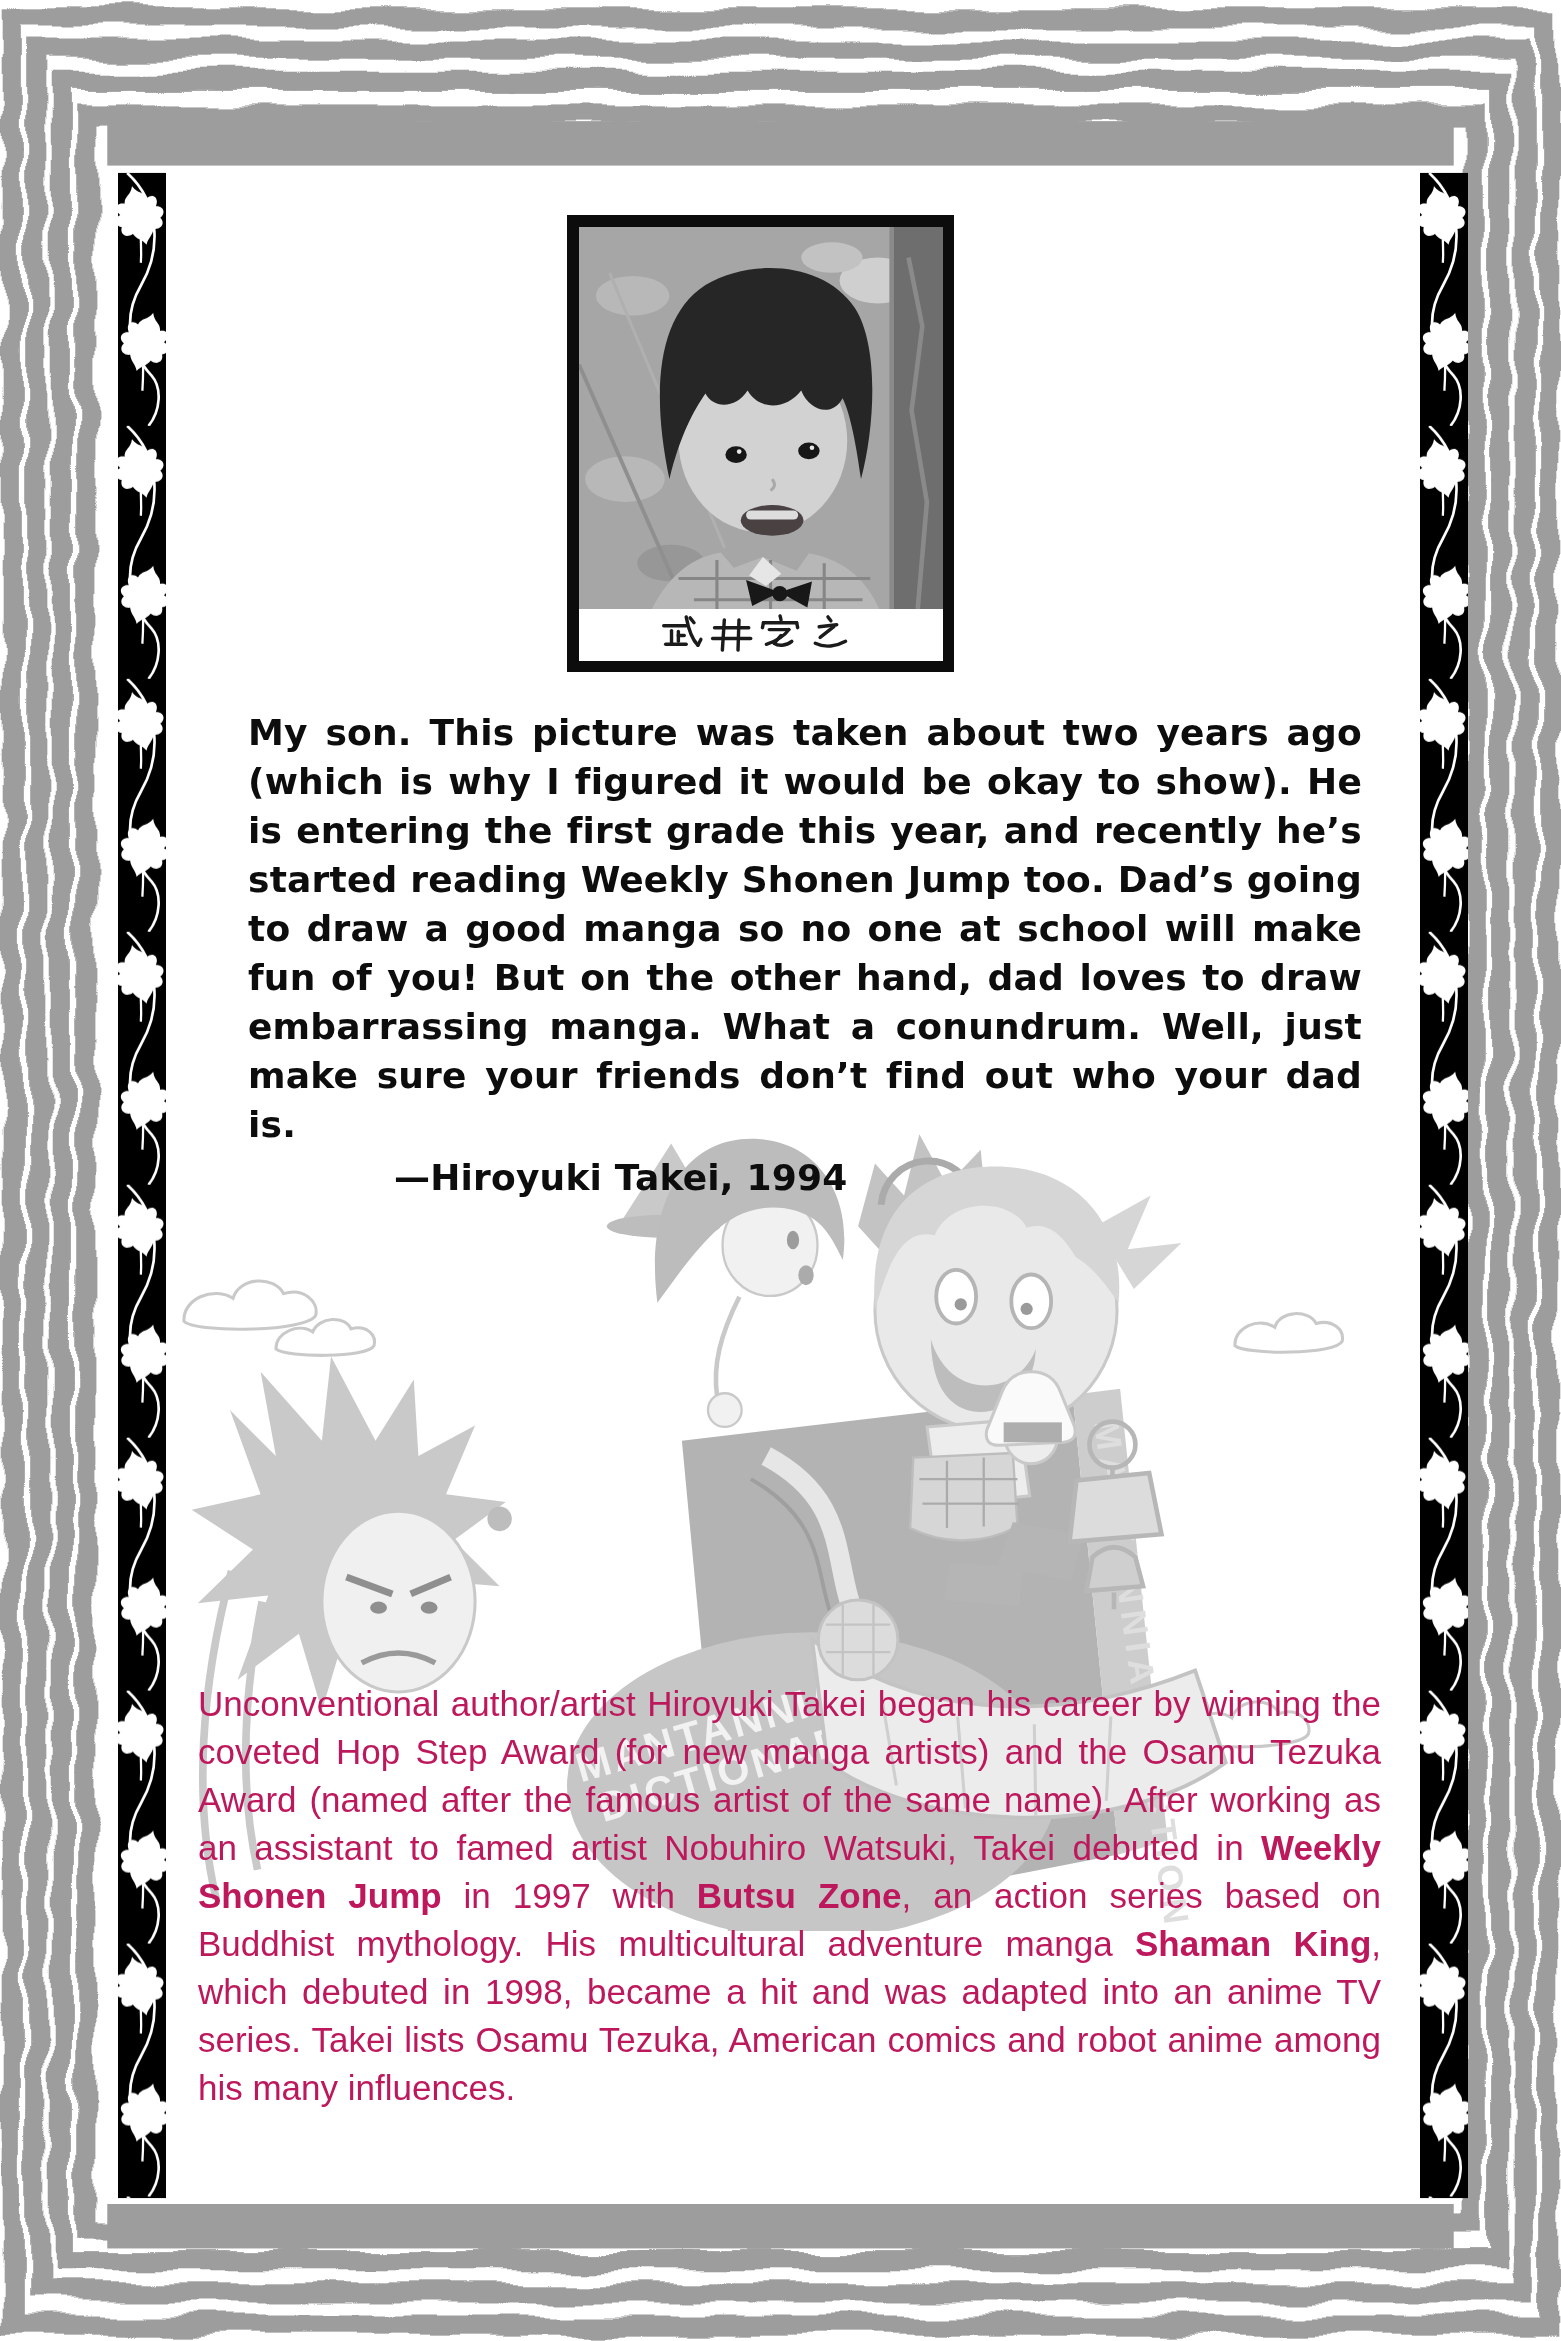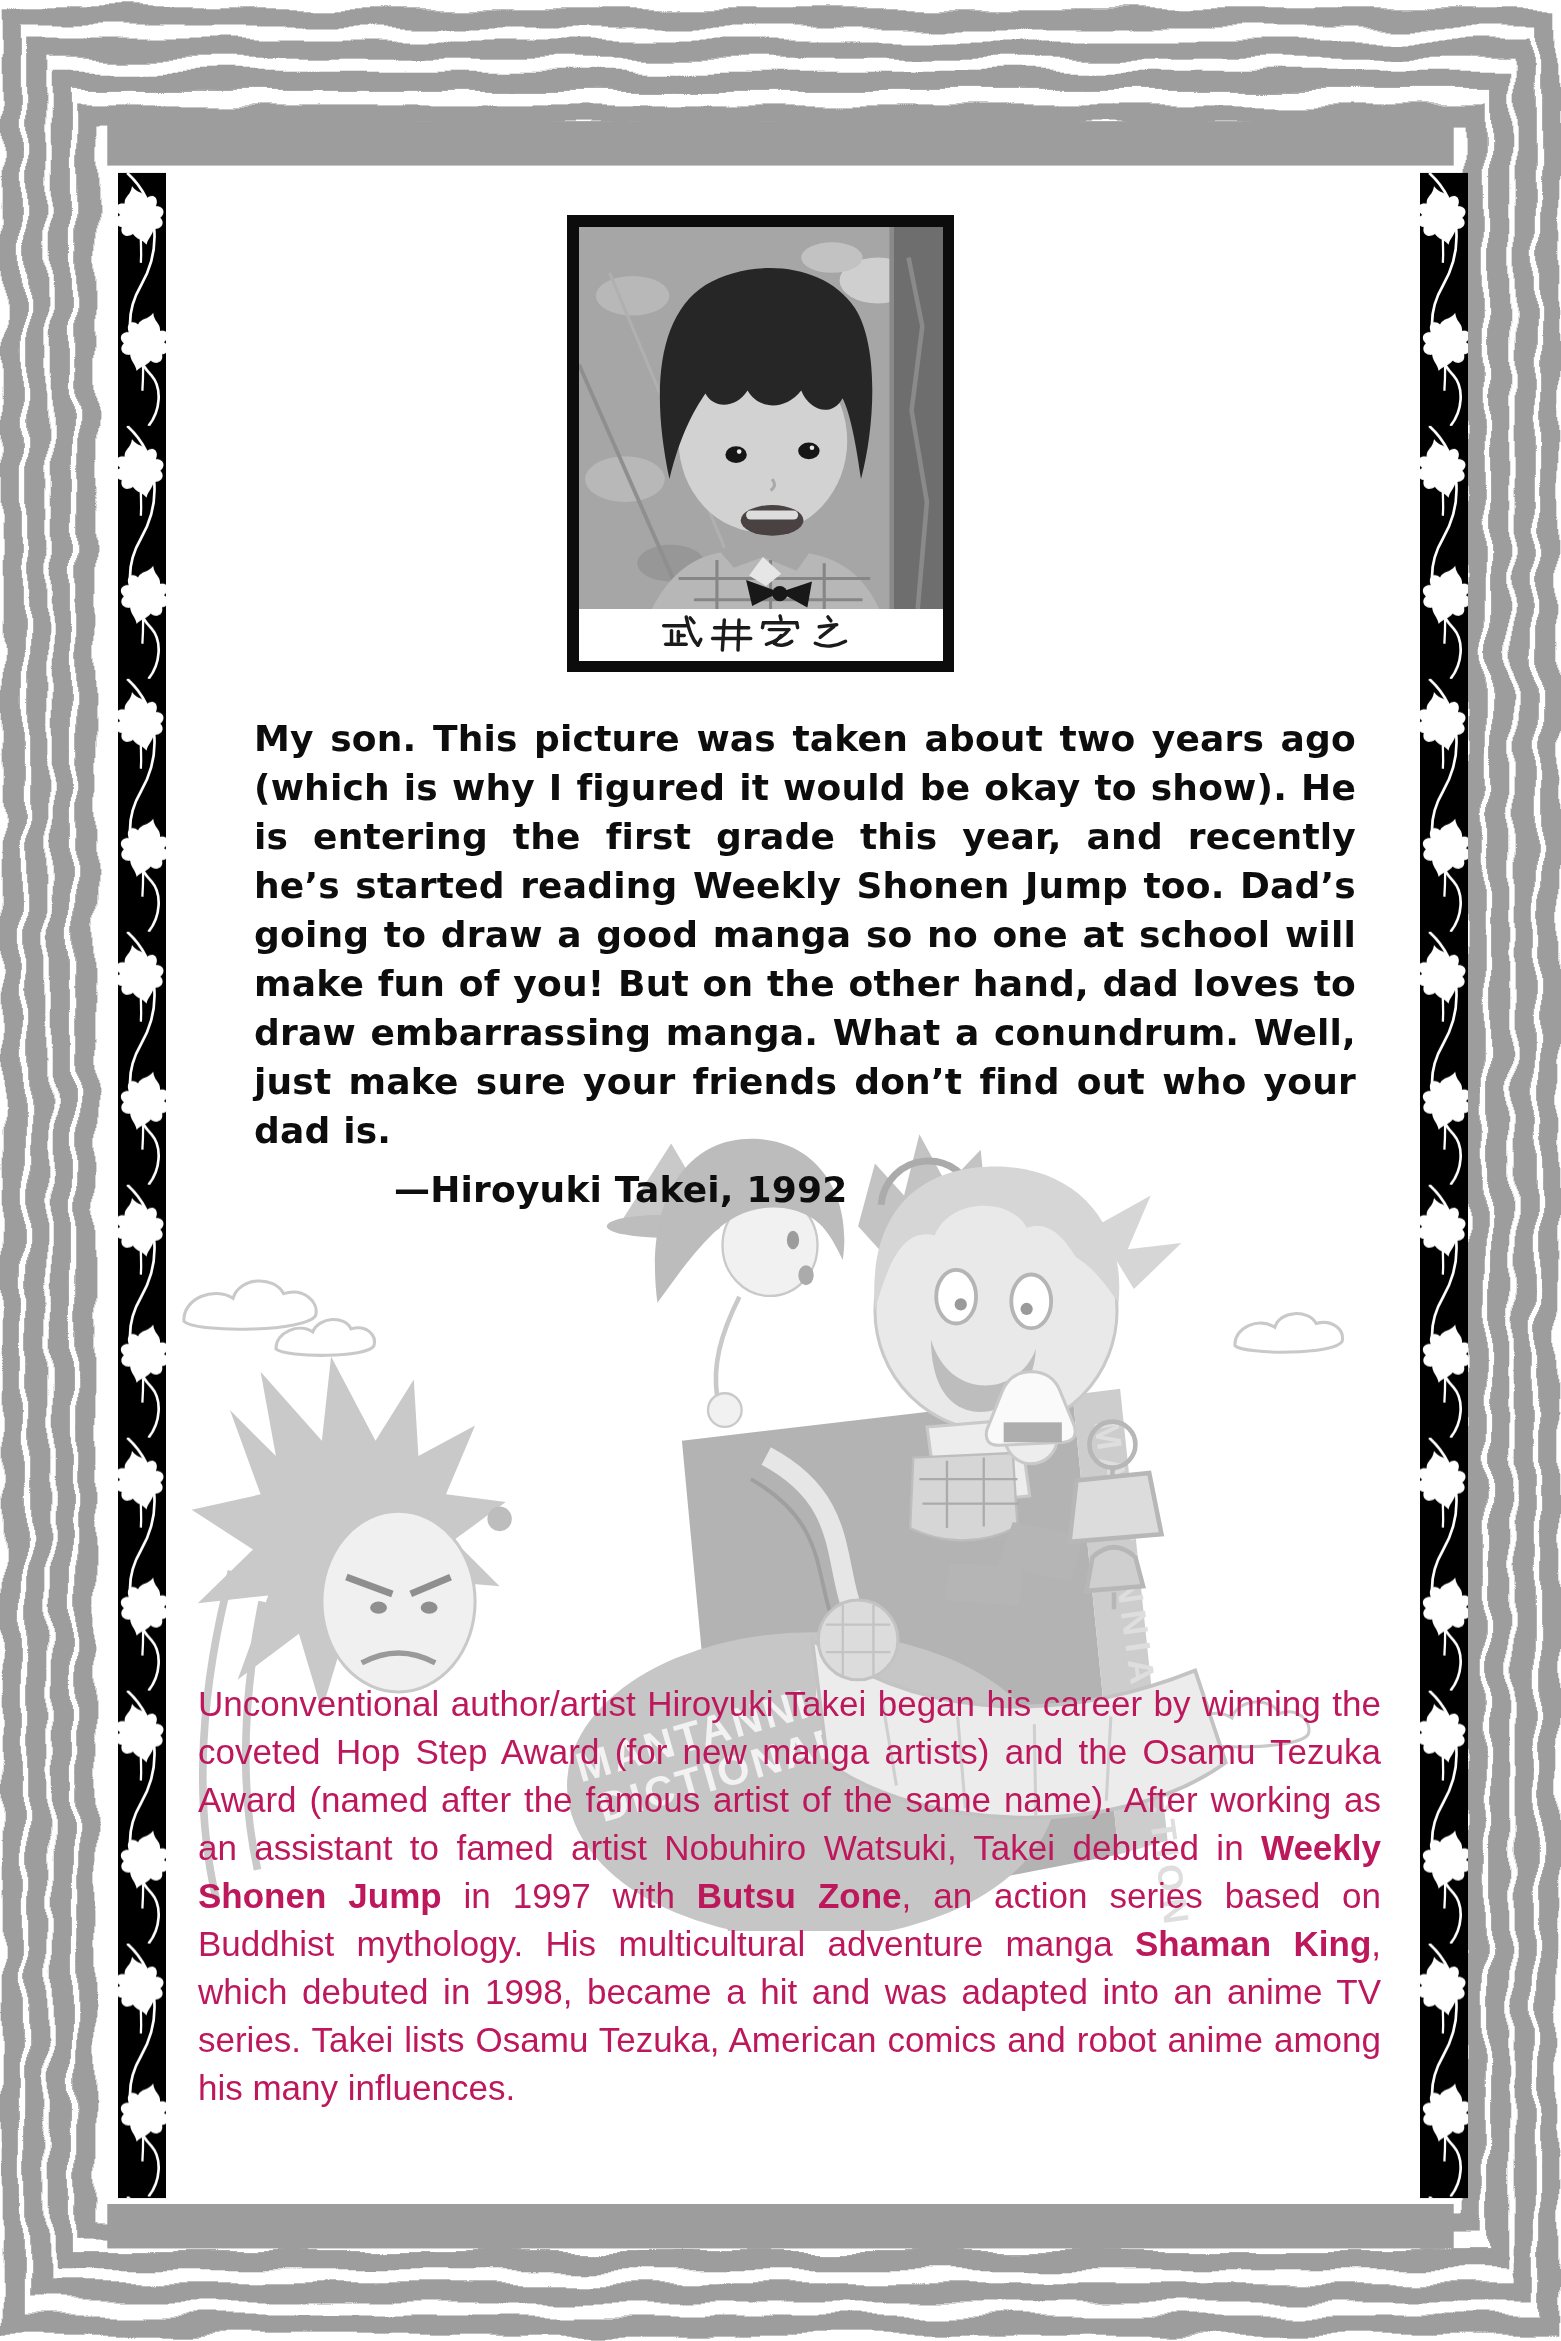--- a/index.html
+++ b/index.html
@@ -10,21 +10,21 @@
   .band-left{left:118px;}
   .band-right{left:1420px;}
   .illus{position:absolute;left:138px;top:1119px;z-index:1;}
   .photo{position:absolute;left:567px;top:215px;width:387px;height:457px;margin:0;
          background:#0c0c0c;box-sizing:border-box;padding:11.5px;z-index:2;}
   .photo-art{display:block;width:364px;height:382px;background:#a6a6a6;}
   .caption{height:52px;background:#ffffff;display:flex;align-items:center;justify-content:center;}
   .caption svg{display:block;}
   .note{position:absolute;left:244px;top:704px;width:1122px;z-index:3;color:#0d0d0d;
         font:700 36px/49px "DejaVu Sans",sans-serif;letter-spacing:0.2px;}
-  .note p{margin:10px;text-align:justify;}
+  .note p{margin:4px;text-align:justify;}
   .note p.sig{margin:1.5px 0 0 150px;text-align:left;}
   .bio{position:absolute;left:198px;top:1680px;width:1183px;margin:0;z-index:3;color:#be185d;
        font:400 35px/48px "Liberation Sans",sans-serif;text-align:justify;}
   .bio .b{font-weight:700;}
 </style>
 </head>
 <body>
 
 <div class="page">
 
@@ -227,19 +227,19 @@
           <path d="M360,28 L332,50"></path>
             <path d="M322,62 C342,72 366,68 384,58"></path>
         </g>
       </svg>
 
     </figcaption>
   </figure>
 
   <div class="note">
     <p>My son. This picture was taken about two years ago (which is why I figured it would be okay to show). He is entering the first grade this year, and recently he’s started reading Weekly Shonen Jump too. Dad’s going to draw a good manga so no one at school will make fun of you! But on the other hand, dad loves to draw embarrassing manga. What a conundrum. Well, just make sure your friends don’t find out who your dad is.</p>
-    <p class="sig">—Hiroyuki Takei, 1992</p>
+    <p class="sig">—Hiroyuki Takei, 1994</p>
   </div>
 
   <p class="bio"><span>Unconventional author/artist Hiroyuki Takei began his career by winning the coveted Hop Step Award (for new manga artists) and the Osamu Tezuka Award (named after the famous artist of the same name). After working as an assistant to famed artist Nobuhiro Watsuki, Takei debuted in </span><span class="b">Weekly Shonen Jump</span><span> in 1997 with </span><span class="b">Butsu Zone</span><span>, an action series based on Buddhist mythology. His multicultural adventure manga </span><span class="b">Shaman King</span><span>, which debuted in 1998, became a hit and was adapted into an anime TV series. Takei lists Osamu Tezuka, American comics and robot anime among his many influences.</span></p>
 
 </div>
 
 
 </body></html>

